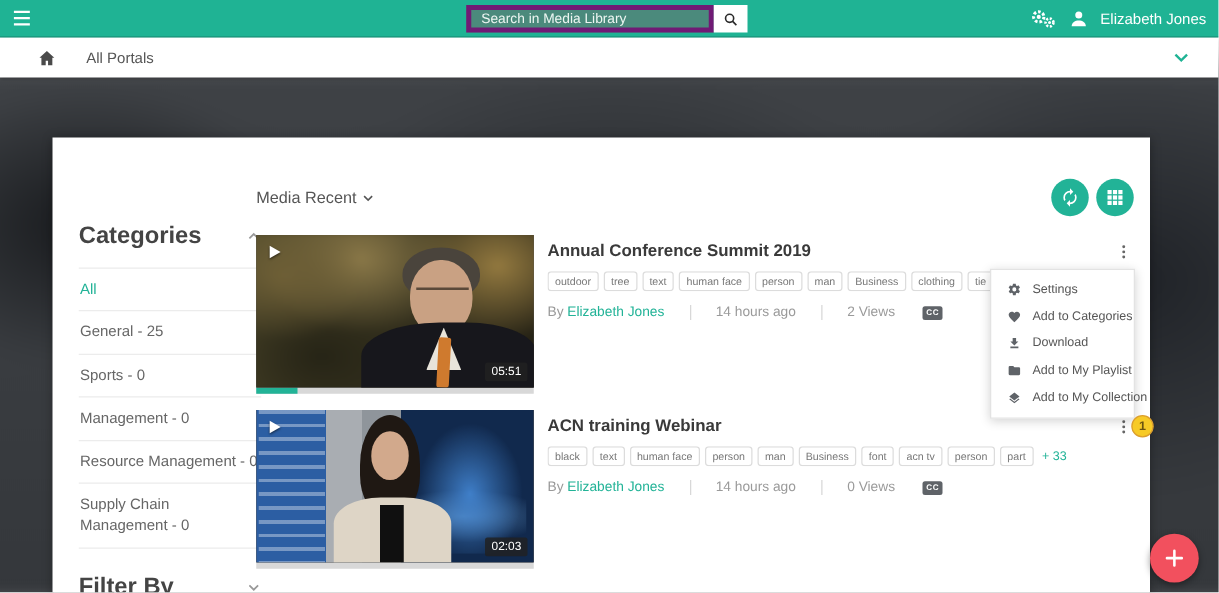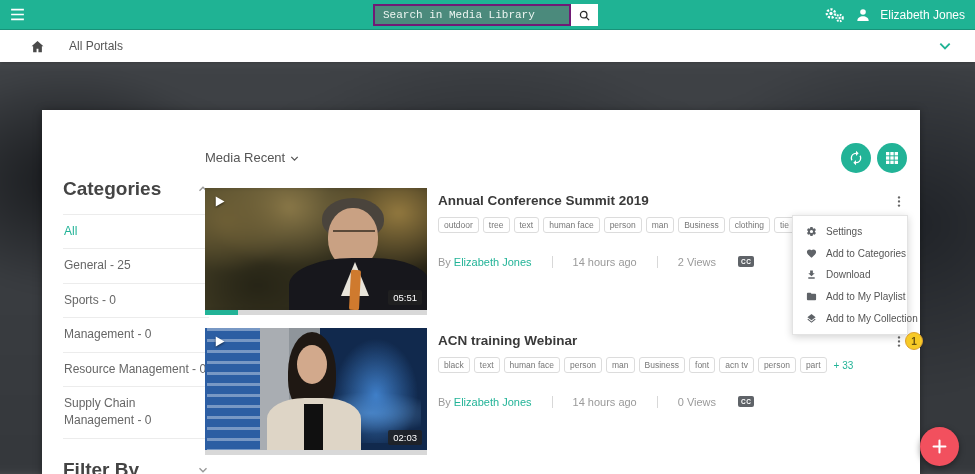--- a/index.html
+++ b/index.html
@@ -6,22 +6,22 @@
   html,body { background:#fff; }
   .page { position:relative; width:975px; height:474px; overflow:hidden;
           font-family:"Liberation Sans", sans-serif; background:#fff; }
 
   
   .topbar { position:absolute; top:0; left:0; right:0; height:30px; background:#1FB394;
             display:flex; align-items:center; z-index:10; border-bottom:1px solid rgba(0,0,0,.18); }
   .hamburger { margin-left:9px; width:17px; height:17px; color:#fff; cursor:pointer; }
   .hamburger svg, .icon svg { display:block; width:100%; height:100%; }
   .searchbox { position:absolute; left:373px; top:4px; width:225px; height:22px; display:flex; }
-  .search-input { flex:1; background:#4B8A7C; border:2px solid #701a75; color:#fff;
-                  font-size:11px; padding:0 8px; outline:none; font-family:Liberation Mono, monospace; }
+  .search-input { flex:1; background:#4B8A7C; border:4px solid #701a75; color:#fff;
+                  font-size:11px; padding:0 8px; outline:none; font-family:Liberation Sans, sans-serif; }
   .search-input::placeholder { color:#EDF6F2; opacity:1; }
   .search-btn { width:27px; background:#fff; border:none; color:#2b2b2b; cursor:pointer;
                 display:flex; align-items:center; justify-content:center; }
   .search-btn .icon { width:13px; height:13px; }
   .topbar-right { position:absolute; right:10px; top:0; height:30px; display:flex;
                   align-items:center; gap:9px; color:#fff; }
   .cogs { width:24px; height:18px; }
   .person { width:16px; height:16px; }
   .user-name { font-size:12px; cursor:pointer; }
 
@@ -81,21 +81,21 @@
   .progress { height:5px; background:#D8D8D8; }
   .progress-fill { height:100%; background:#22B397; }
 
   .media-content { flex:1; min-width:0; position:relative; padding-top:5px; }
   .media-title { font-size:13.5px; font-weight:bold; color:#3a3a3a; cursor:pointer; }
   .tag-row { display:flex; flex-wrap:nowrap; gap:4px; margin-top:9px; align-items:center;
              overflow:hidden; max-width:470px; }
   .tag { border:1px solid #dcdcdc; border-radius:3px; padding:2px 5px; font-size:8.5px; color:#777;
          white-space:nowrap; background:#fff; cursor:pointer; }
   .more-tags { color:#22B397; font-size:10px; margin-left:3px; white-space:nowrap; cursor:pointer; }
-  .meta-row { display:flex; align-items:flex-start; margin-top:23px; font-size:11px; color:#9a9a9a; gap:20px; }
+  .meta-row { display:flex; align-items:flex-end; margin-top:11px; font-size:11px; color:#9a9a9a; gap:20px; }
   .byline .author { color:#22B397; cursor:pointer; margin-left:3px; }
   .sep { width:1px; height:12px; background:#d8d8d8; }
   .cc-badge { background:#5f6368; color:#fff; font-size:6.5px; font-weight:bold; padding:2px 3px;
               border-radius:2px; letter-spacing:.5px; margin-left:2px; }
   .kebab { position:absolute; right:14px; top:5px; width:14px; height:17px; color:#666; cursor:pointer; }
   .kebab svg { display:block; width:100%; height:100%; }
 
   
   .context-menu { position:absolute; left:750px; top:105px; width:116px; background:#fff;
                   border:1px solid #e3e3e3; box-shadow:0 2px 8px rgba(0,0,0,.18); z-index:30; padding:5px 0; }

